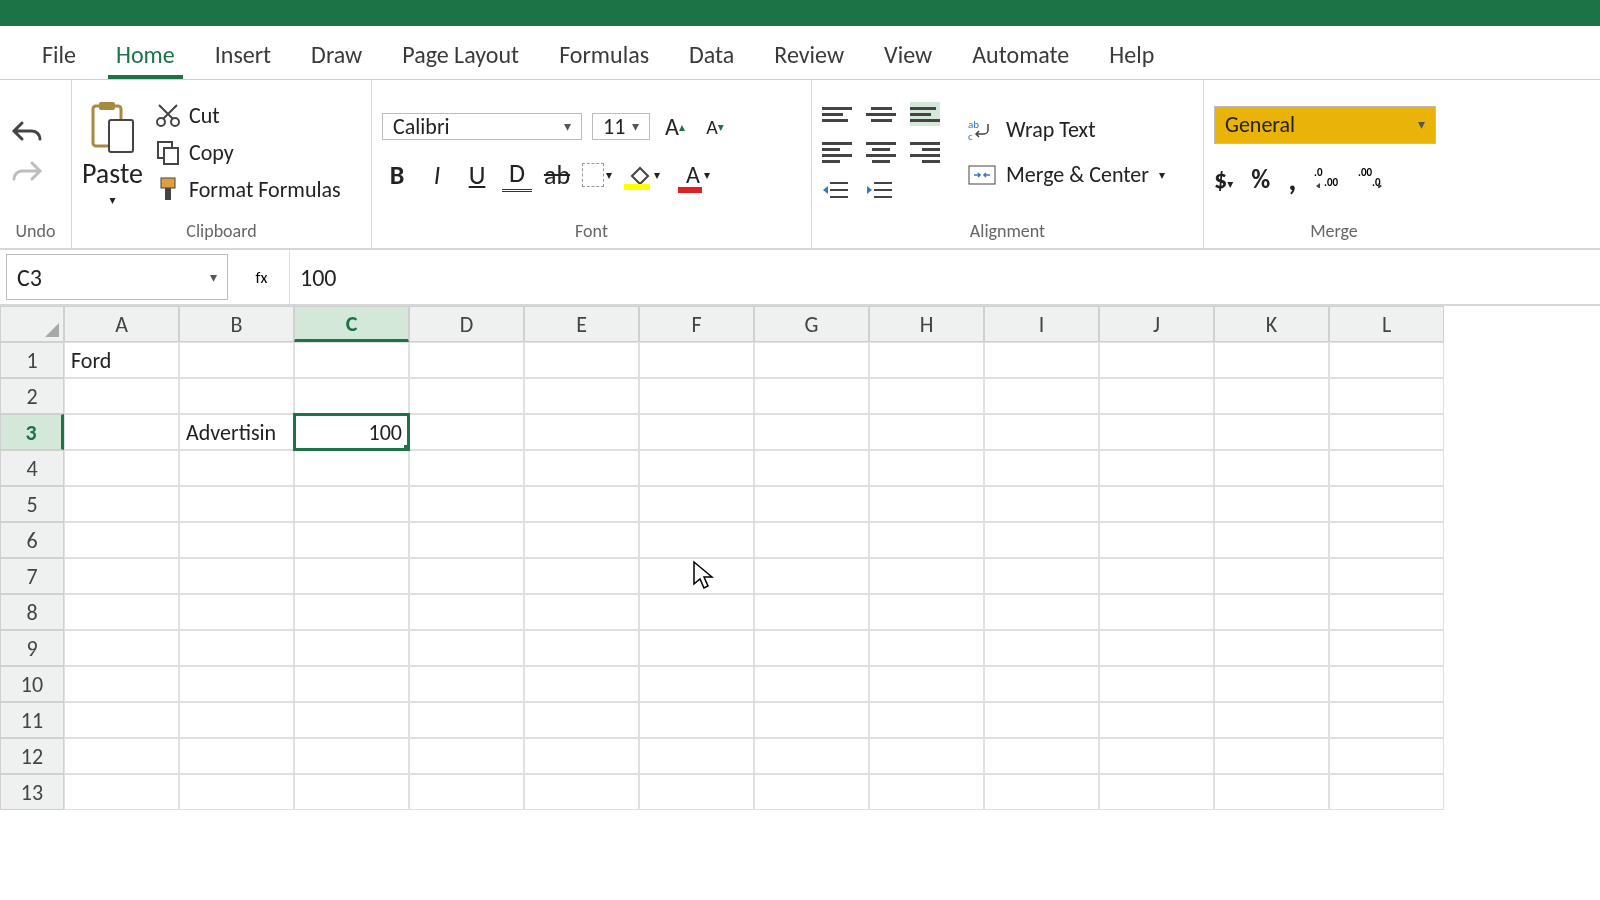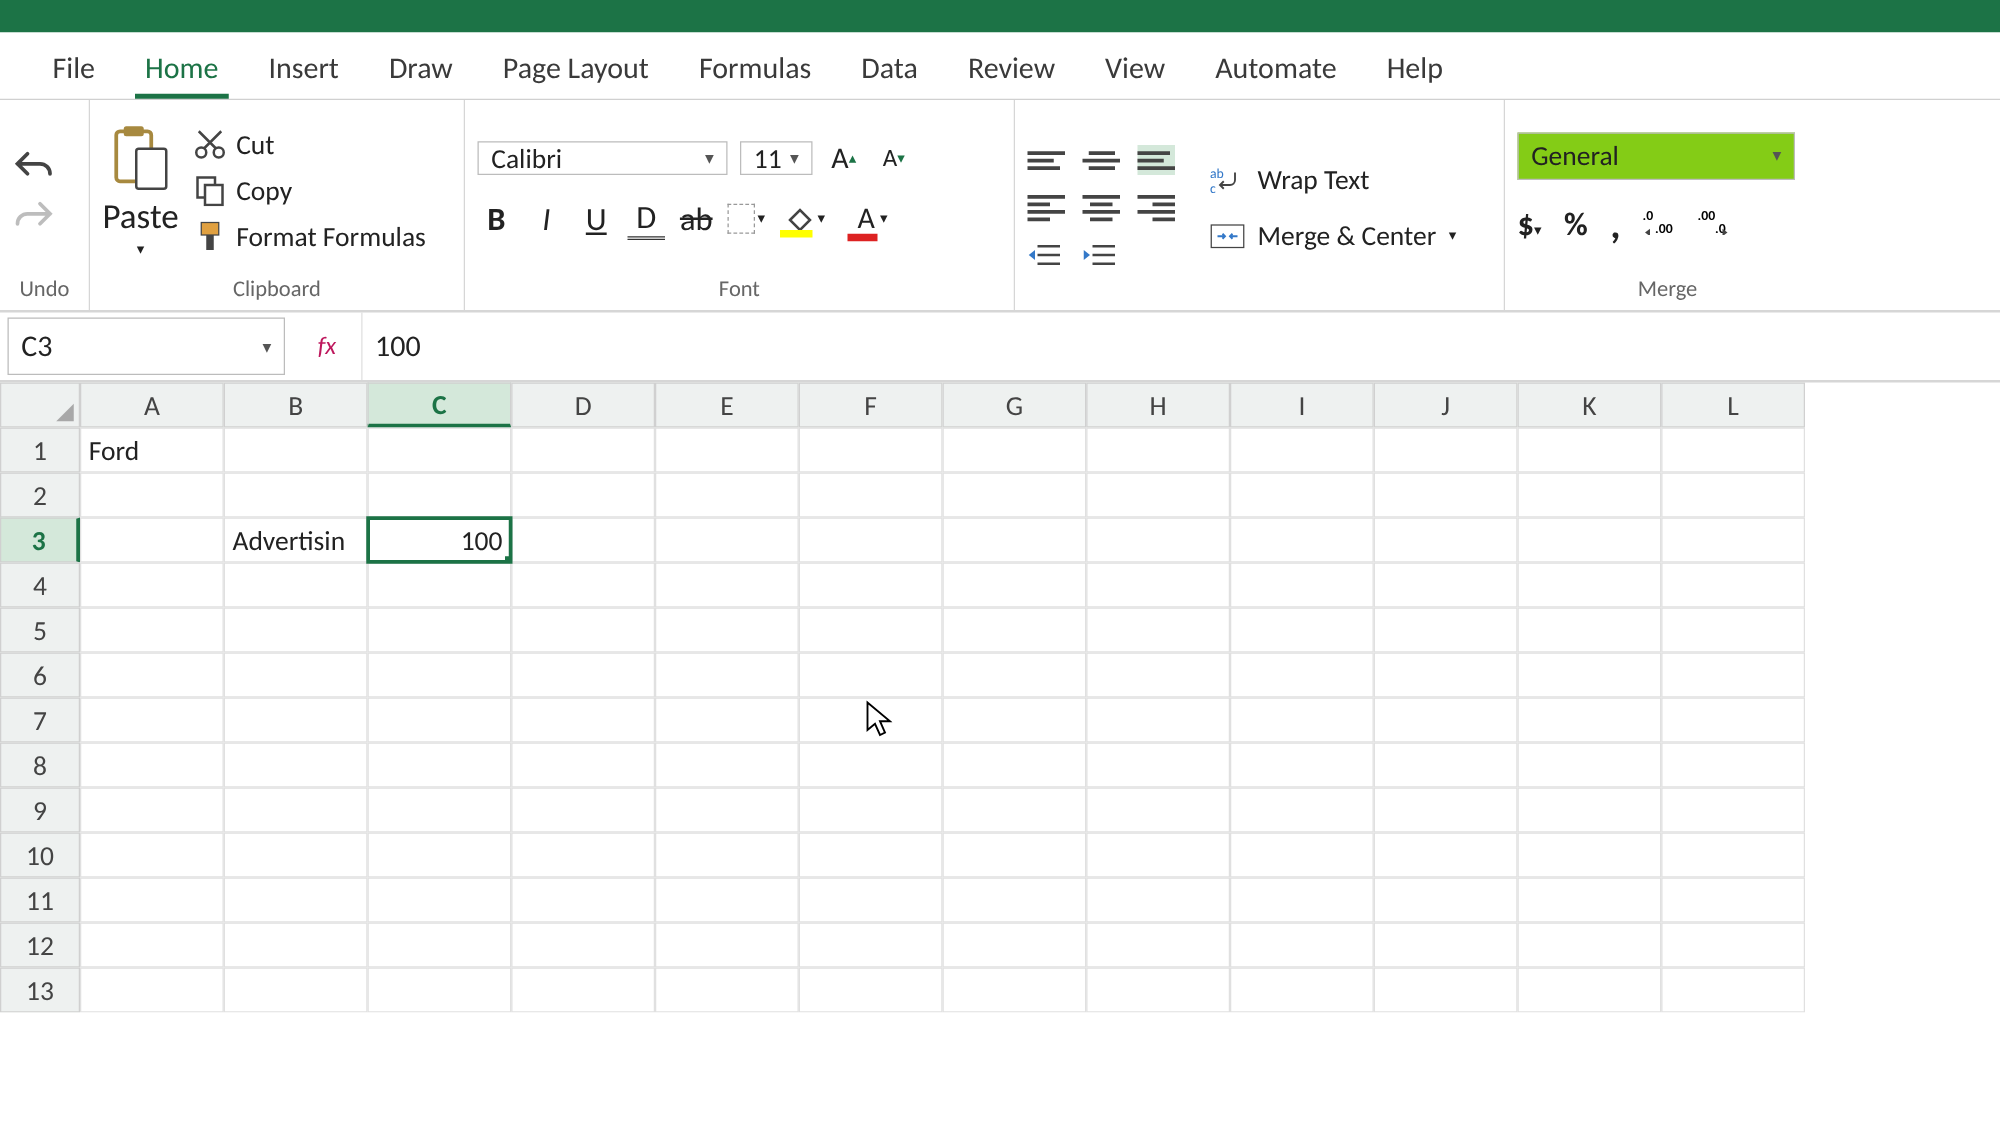--- a/index.html
+++ b/index.html
@@ -210,21 +210,21 @@
   }
   .num-btn { font-size: 26px; cursor: pointer; font-weight: bold; }
   .num-format {
     width: 222px;
     height: 38px;
     border: 1px solid #bcbcbc;
     display: flex;
     align-items: center;
     padding: 0 10px;
     font-size: 22px;
-    background: #84cc16;
+    background: #eab308;
     cursor: pointer;
     justify-content: space-between;
   }
   
   .formula-bar {
     display: flex;
     align-items: stretch;
     height: 56px;
     border-bottom: 2px solid #d6d6d6;
   }
@@ -236,23 +236,22 @@
     padding: 0 10px;
     font-size: 24px;
     margin: 4px 6px;
   }
   .name-box .dropdown-arrow { margin-left: auto; }
   .fx-box {
     width: 56px;
     display: flex;
     align-items: center;
     justify-content: center;
-    font-style: italic;
-    font-size: 20px;
-    color: #be185d;
+    font-size: 16px;
+    color: #000000;
     border-right: 1px solid #e0e0e0;
   }
   .formula-input {
     flex: 1;
     display: flex;
     align-items: center;
     padding: 0 10px;
     font-size: 24px;
   }
   
@@ -529,20 +528,21 @@
         <div class="wrap-item">
           <svg width="28" height="24" viewBox="0 0 28 24">
               <rect x="1" y="3" width="26" height="18" fill="none" stroke="#444"></rect>
               <path d="M6 12 h6 m-2 -2 l2 2 l-2 2 M22 12 h-6 m2 -2 l-2 2 l2 2" stroke="#3378c8" fill="none" stroke-width="1.5"></path>
             </svg>
           <span>Merge &amp; Center</span>
           <span style="font-size:12px;">▾</span>
         </div>
       </div>
     </div>
+    <div class="group-label">Alignment</div>
   </div>
 
   <div class="group" style="width:260px;border-right:none;">
     <div class="group-body">
       <div class="number-col">
         <div class="num-format">
           <span>General</span>
           <span class="dropdown-arrow">▾</span>
         </div>
         <div class="number-row">

